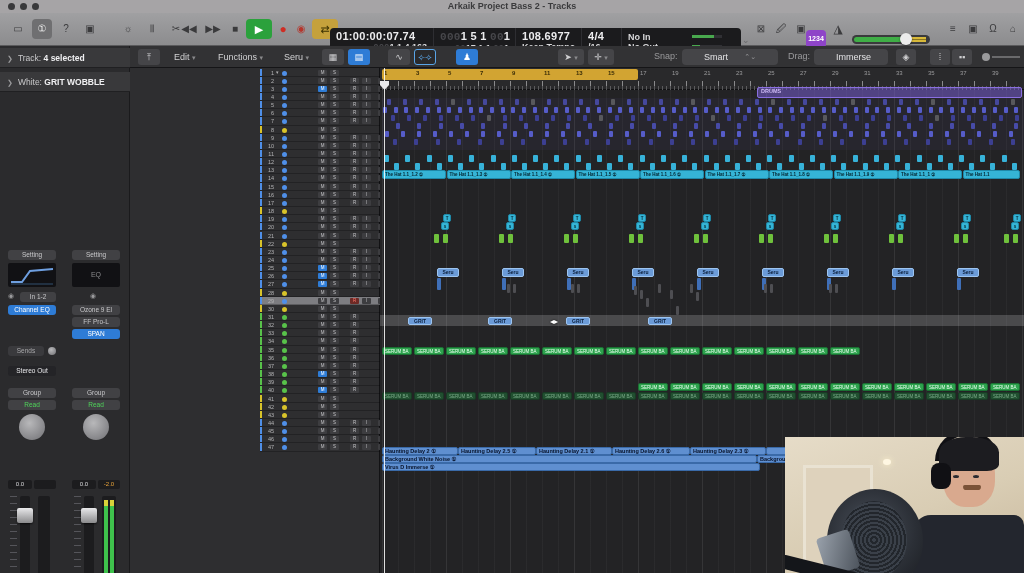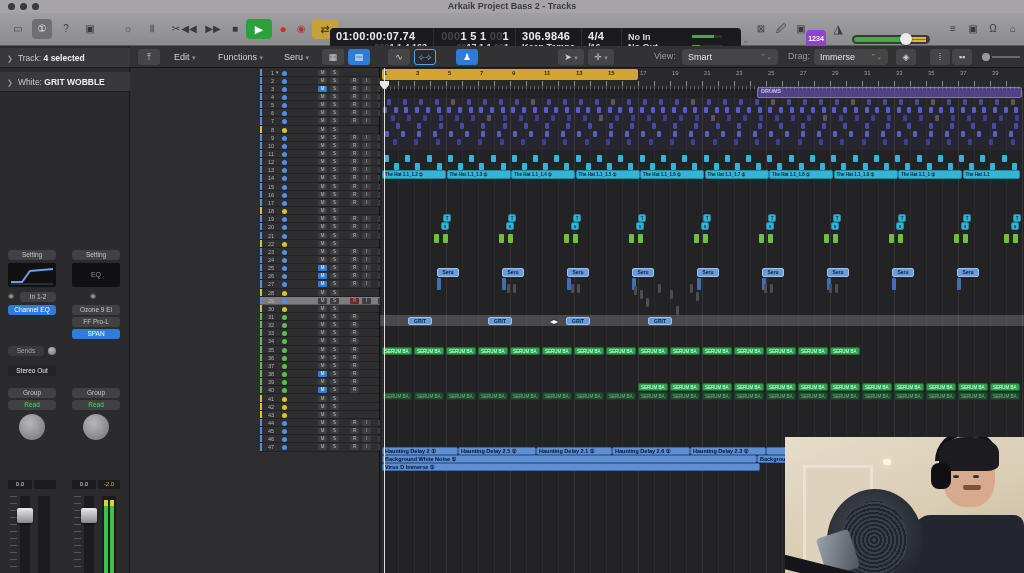--- a/index.html
+++ b/index.html
@@ -21,40 +21,40 @@
   .glyph { font-size:10px; }
   #play-btn { background:#2ba13c; color:#fff; width:26px; border-radius:4px; }
   #cycle-btn { background:#c5a13c; color:#3a3000; width:26px; border-radius:4px; }
   #rec-dot { color:#cf2d24; }
   #rec-ring { color:#b5352c; }
   
   #lcd { left:330px; top:15px; width:356px; height:29px; background:#1b1b1d; border-radius:4px 0 0 4px; color:#ececee; display:flex; }
   .lcd-sec { padding:2px 6px 0 6px; border-right:1px solid #2e2e32; }
   .lcd-big { font-size:11px; font-weight:bold; letter-spacing:.3px; white-space:nowrap; }
   .lcd-sub { font-size:9px; font-weight:bold; color:#d8d8da; white-space:nowrap; }
-  .dim { color:#47474b; }
+  .dim { color:#47474b;font-family:Liberation Mono, monospace; }
   #cpu-box { left:686px; top:15px; width:55px; height:29px; background:#1b1b1d; border-radius:0 4px 4px 0; }
   .cpu-meter { left:6px; width:30px; height:3px; background:#303034; }
   .cpu-fill { height:3px; background:#49a84e; width:10px; }
   #lcd-chevron { left:742px; top:22px; color:#6a6a6c; font-size:9px; }
   
   #vol-slider { left:852px; top:22px; width:78px; height:9px; border-radius:5px; background:#3a3a3c; overflow:visible; }
   #vol-green { left:2px; top:2px; width:52px; height:5px; background:#3fae46; border-radius:3px; }
   #vol-yellow { left:56px; top:2px; width:18px; height:5px; background:repeating-linear-gradient(#d8b93a 0 2px,#8a7420 2px 3px); }
   #vol-knob { left:48px; top:-2px; width:12px; height:12px; border-radius:50%; background:#ececec; box-shadow:0 1px 2px rgba(0,0,0,.5); }
   .purple-badge { left:806px; top:17px; width:20px; height:18px; background:#8e44c8; border-radius:4px; color:#fff; font-size:7px; font-weight:bold; text-align:center; line-height:18px; }
   
   #toolbar2 { left:130px; top:46px; width:894px; height:22px; background:#323234; border-bottom:1px solid #151517; }
   .menu { top:3px; height:16px; padding:0 8px; color:#d2d2d4; font-size:9px; line-height:16px; }
   .carat { color:#8a8a8c; font-size:7px; }
   .tbtn { top:3px; height:16px; min-width:20px; border-radius:3px; background:#454548; color:#cfcfd1; font-size:9px; text-align:center; line-height:16px; }
   .tbtn.blue { background:#2e7cd6; color:#fff; }
   .tbtn.outline { background:#2a2a2c; color:#59a5e8; border:1px solid #59a5e8; line-height:14px; }
   .snaplab { top:5px; color:#9a9a9c; font-size:9px; }
-  .dd { top:3px; height:16px; background:#454548; border-radius:4px; color:#e2e2e4; font-size:9px; line-height:16px; padding:0 6px; }
+  .dd { top:3px; height:16px; background:#454548; border-radius:4px; color:#e2e2e4; font-size:9px; line-height:16px; padding:0 22px; }
   .dd .arr { float:right; color:#9a9a9c; margin-left:8px; font-size:7px; }
   .zoomslider { top:10px; height:2px; background:#6a6a6c; }
   .zoomdot { top:7px; width:8px; height:8px; border-radius:50%; background:#9a9a9c; }
   
   #inspector { left:0; top:46px; width:130px; height:527px; background:#2b2b2d; border-right:1px solid #1a1a1c; }
   .insp-hdr { left:0; width:130px; height:20px; background:#39393b; border-bottom:1px solid #202022; color:#c8c8ca; font-size:8.5px; line-height:20px; }
   .insp-hdr b { color:#f0f0f2; }
   .disc { color:#9a9a9c; font-size:7px; margin:0 5px 0 7px; }
   .sbtn { height:10px; border-radius:3px; background:#414144; color:#c8c8ca; font-size:6.5px; text-align:center; line-height:10px; }
   .sbtn.blueon { background:#2e7cd6; color:#fff; }
@@ -157,21 +157,21 @@
     <div id="lcd" class="abs">
       <div class="lcd-sec" style="width:104px">
         <div class="lcd-big">01:00:00:07.74</div>
         <div class="lcd-sub" style="text-align:right"><span class="dim">000</span><span>1 1 4 163</span></div>
       </div>
       <div class="lcd-sec" style="width:82px">
         <div class="lcd-big" style="text-align:right"><span class="dim">000</span><span>1 5 1</span> <span class="dim">00</span><span>1</span></div>
         <div class="lcd-sub" style="text-align:right"><span class="dim">00</span><span>17 1 1</span> <span class="dim">00</span><span>1</span></div>
       </div>
       <div class="lcd-sec" style="width:66px">
-        <div class="lcd-big">306.9846</div>
+        <div class="lcd-big">108.6977</div>
         <div class="lcd-sub">Keep Tempo</div>
       </div>
       <div class="lcd-sec" style="width:40px">
         <div class="lcd-big">4/4</div>
         <div class="lcd-sub">/16</div>
       </div>
       <div class="lcd-sec" style="width:60px;border-right:none">
         <div class="lcd-sub" style="padding-top:2px">No In</div>
         <div class="lcd-sub">No Out</div>
       </div>
@@ -213,21 +213,21 @@
     <span class="abs menu" style="left:146px"><span>Seru</span> <span class="carat">▾</span></span>
     <div id="tb2-view-buttons">
         <div class="abs tbtn" style="left: 192px; width: 22px;">▦</div>
         <div class="abs tbtn blue" style="left: 218px; width: 22px;">▤</div>
         <div class="abs tbtn" style="left: 258px; width: 22px;">∿</div>
         <div class="abs tbtn outline" style="left: 284px; width: 22px;">⟣⟢</div>
         <div class="abs tbtn blue" style="left: 326px; width: 22px;">♟</div>
       </div>
     <span class="abs tbtn" style="left:428px;width:26px"><span>➤</span> <span class="carat">▾</span></span>
     <span class="abs tbtn" style="left:458px;width:26px"><span>✛</span> <span class="carat">▾</span></span>
-    <span class="abs snaplab" style="left:524px">View:</span>
+    <span class="abs snaplab" style="left:524px">Snap:</span>
     <span class="abs dd" style="left:552px;width:96px"><span>Smart</span><span class="arr">⌃⌄</span></span>
     <span class="abs snaplab" style="left:658px">Drag:</span>
     <span class="abs dd" style="left:684px;width:74px"><span>Immerse</span><span class="arr">⌃⌄</span></span>
     <span class="abs tbtn" style="left:766px;width:18px">◈</span>
     <span class="abs tbtn" style="left:800px;width:18px">⁞</span>
     <span class="abs tbtn" style="left:822px;width:18px">▪▪</span>
     <span class="abs zoomdot" style="left:852px"></span>
     <span class="abs zoomslider" style="left:862px;width:28px"></span>
 
   </div>

